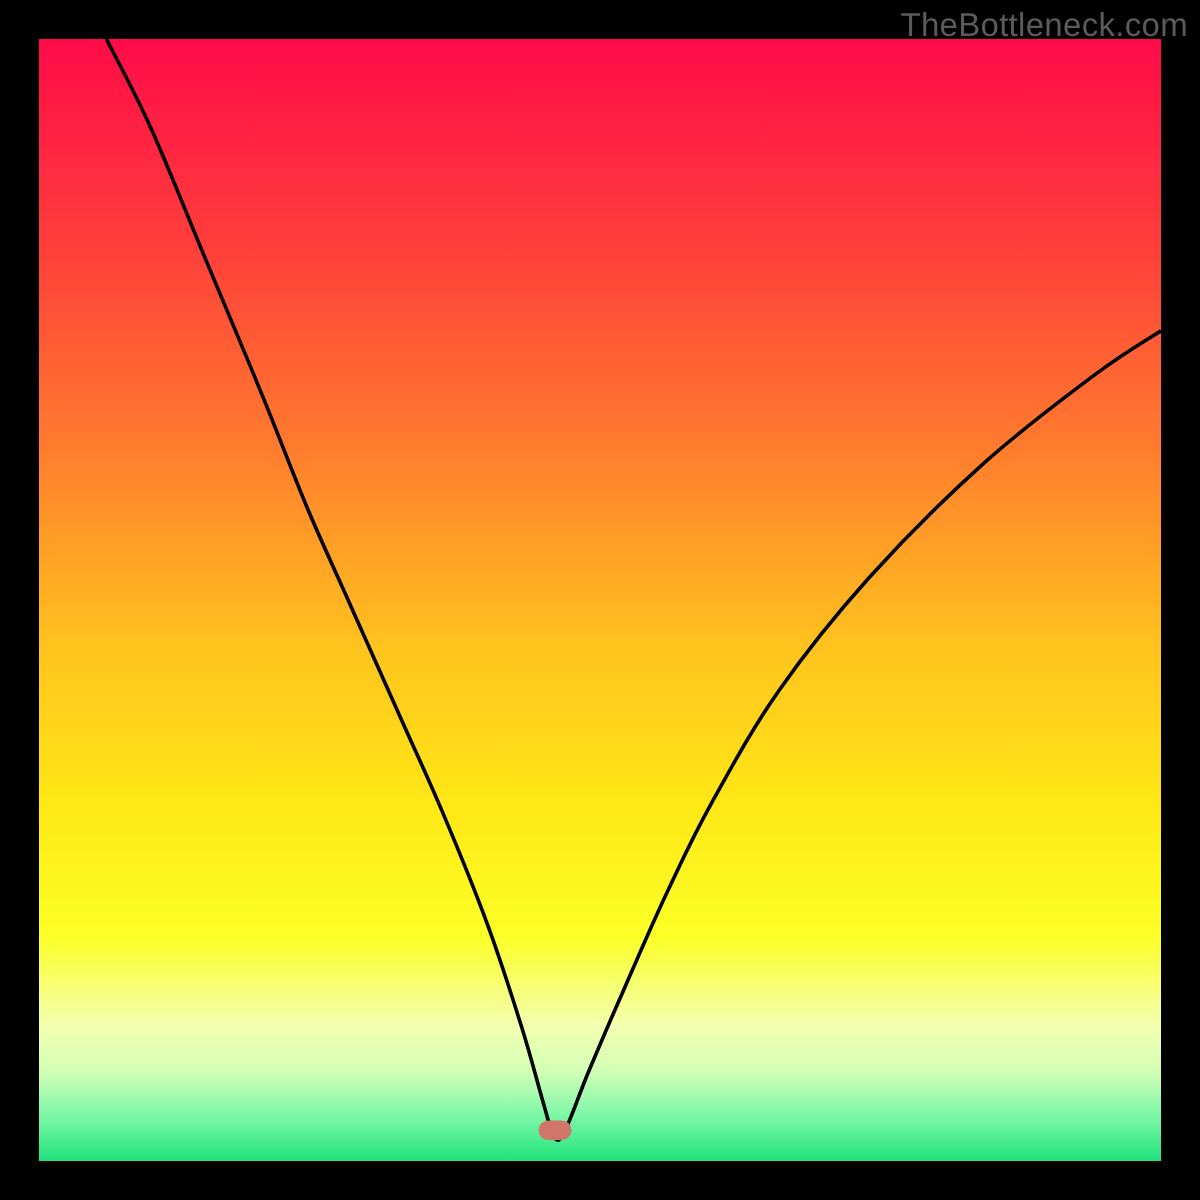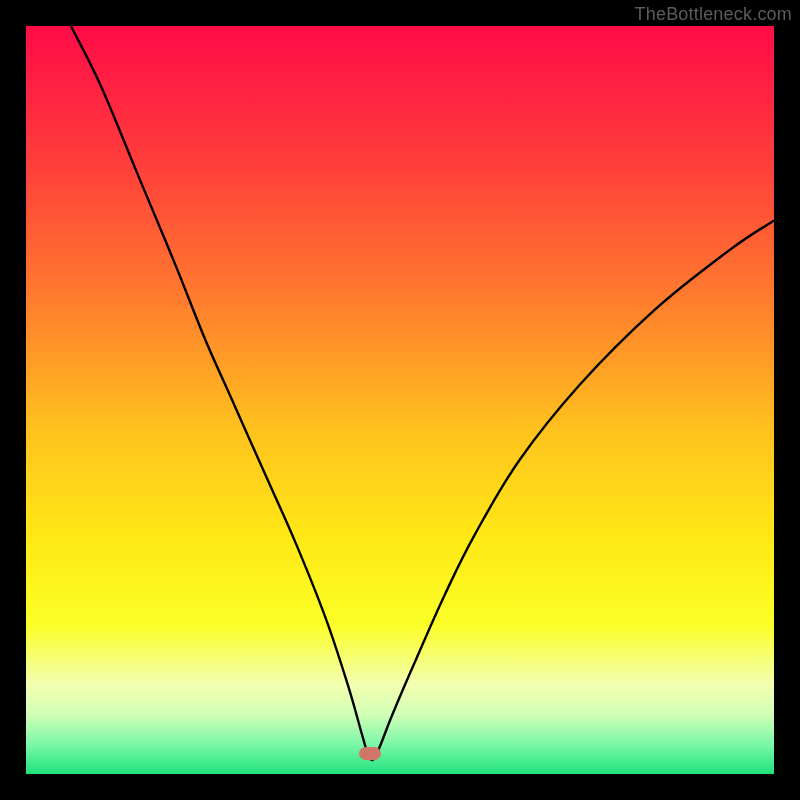--- a/index.html
+++ b/index.html
@@ -35,21 +35,21 @@
   }
   .marker {
     position: absolute;
     border-radius: 7px;
   }
   .watermark {
     position: absolute;
     top: 4px;
     right: 8px;
     font-family: Arial, Helvetica, sans-serif;
-    font-size: 18px;
+    font-size: 22px;
     font-weight: 500;
     color: #5b5b5b;
     letter-spacing: 0.2px;
   }
 </style>
 </head>
 <body>
 
 <div class="frame">
 

